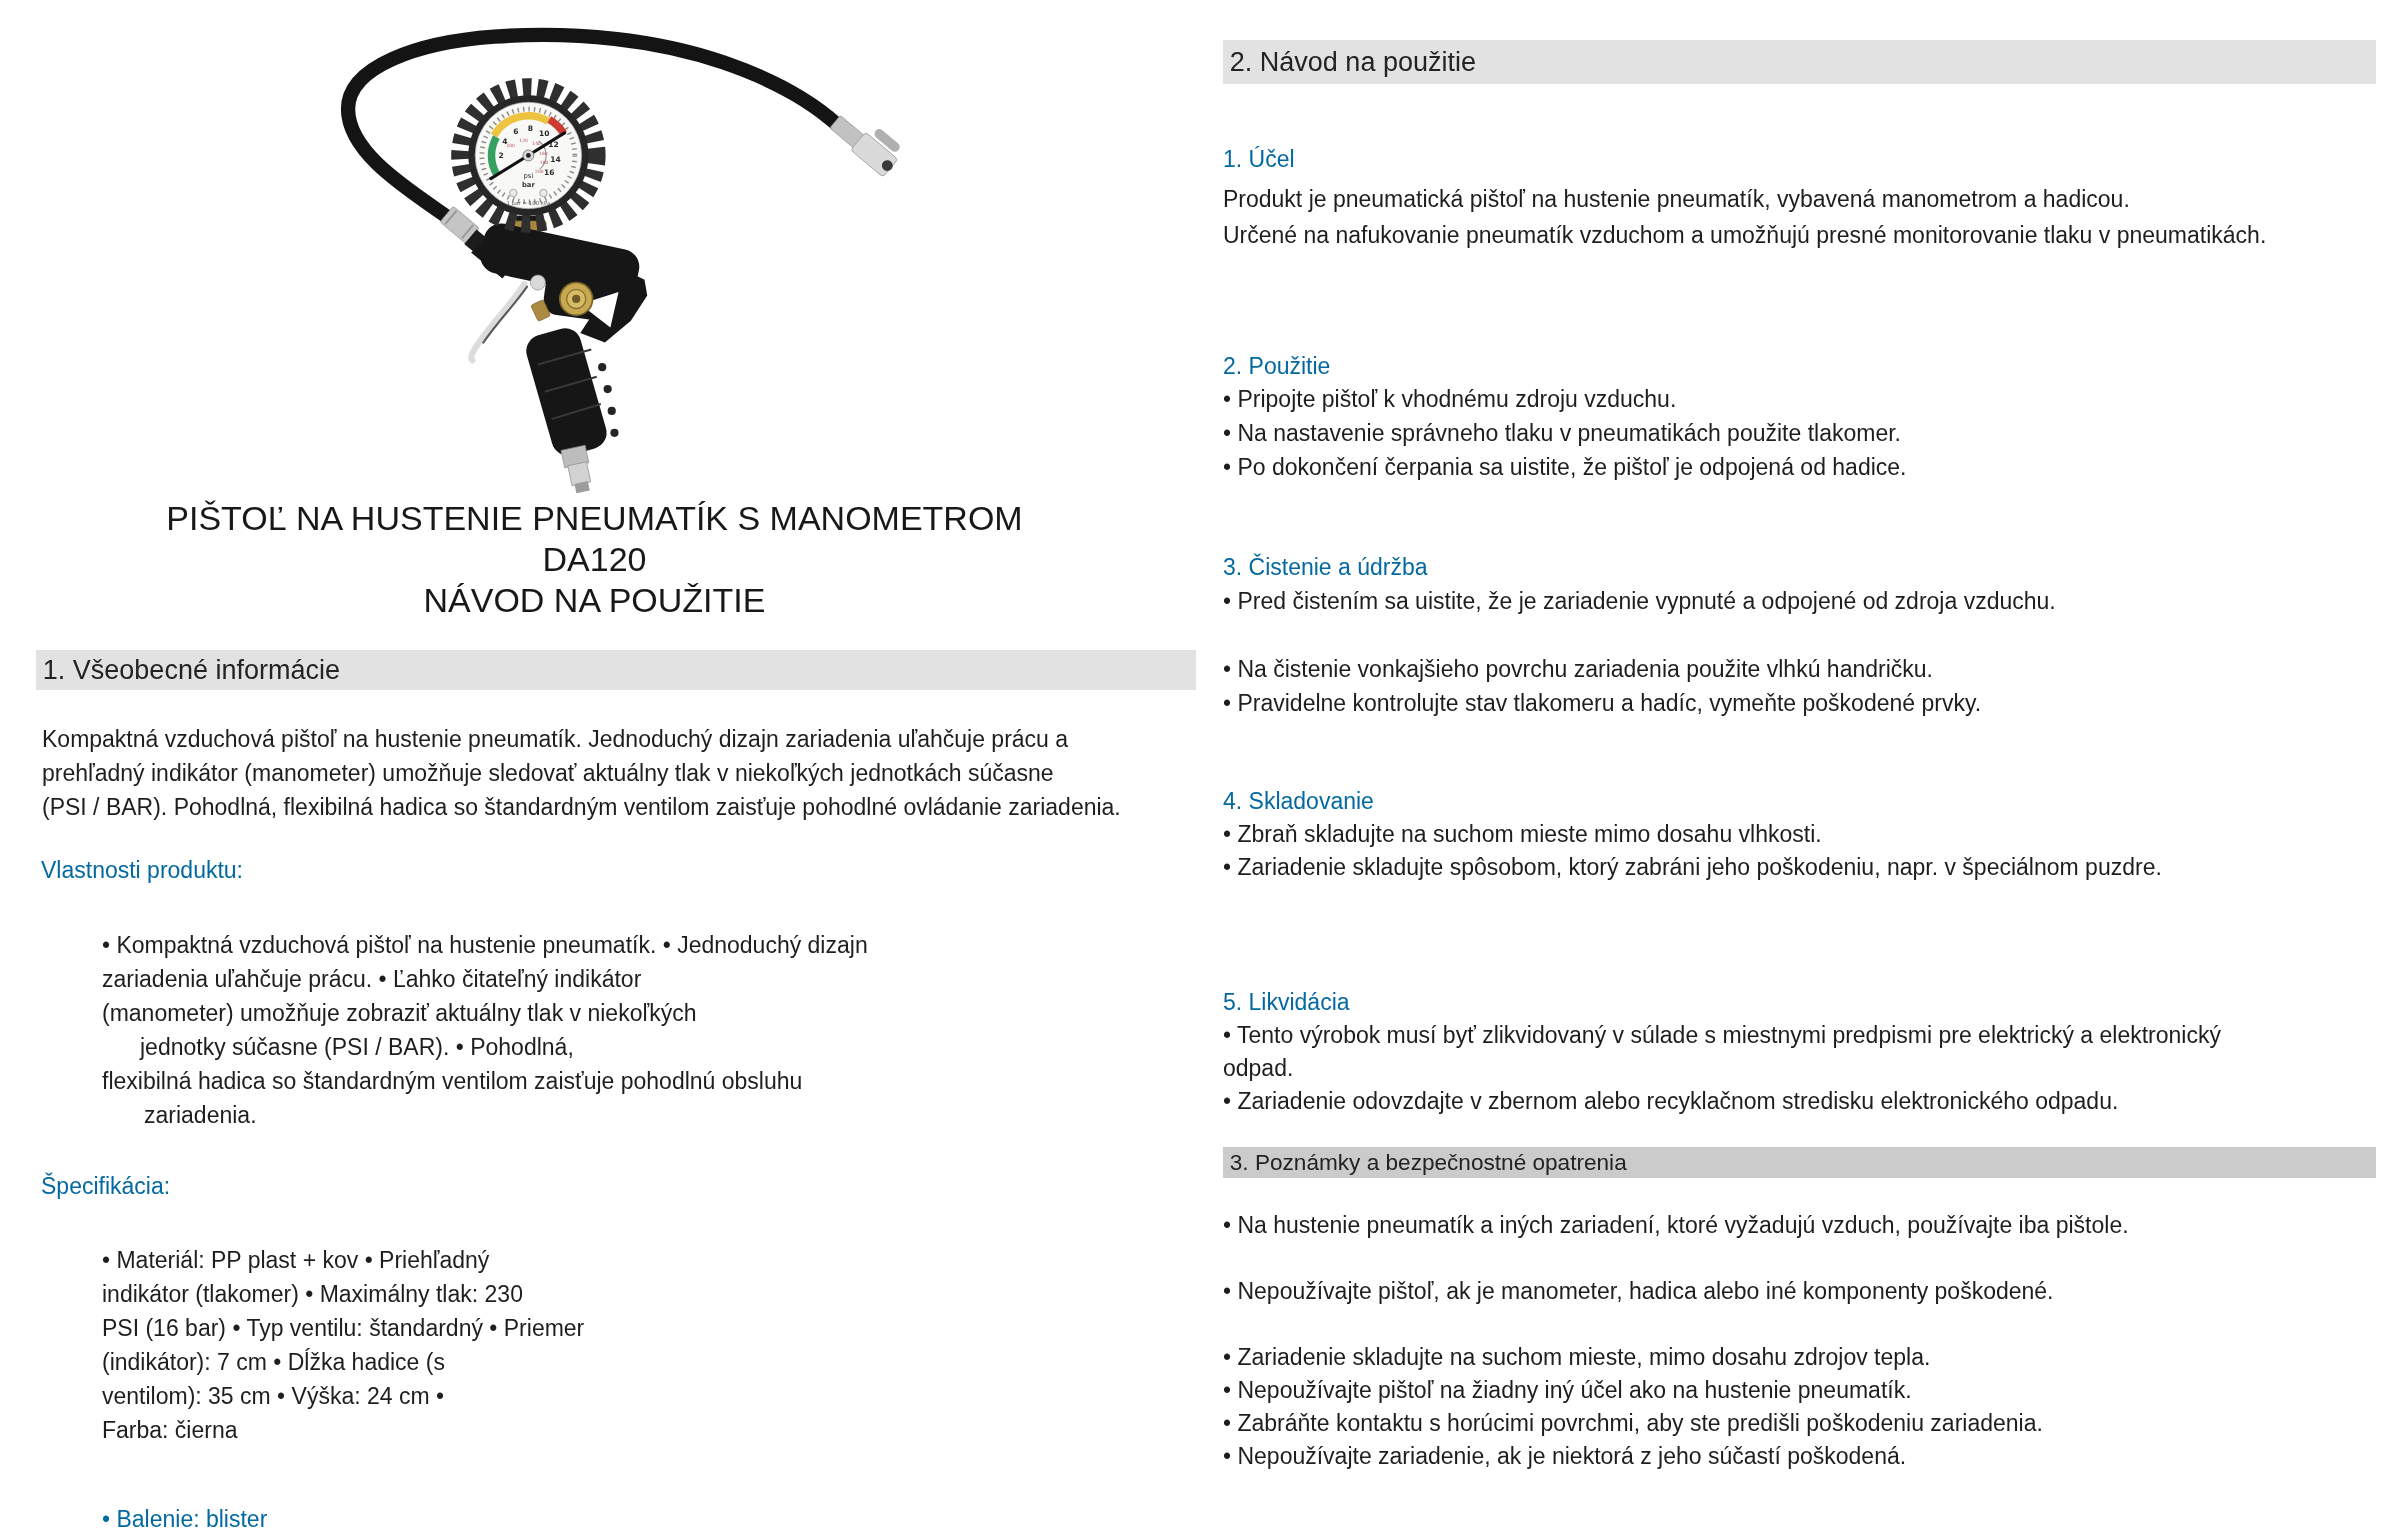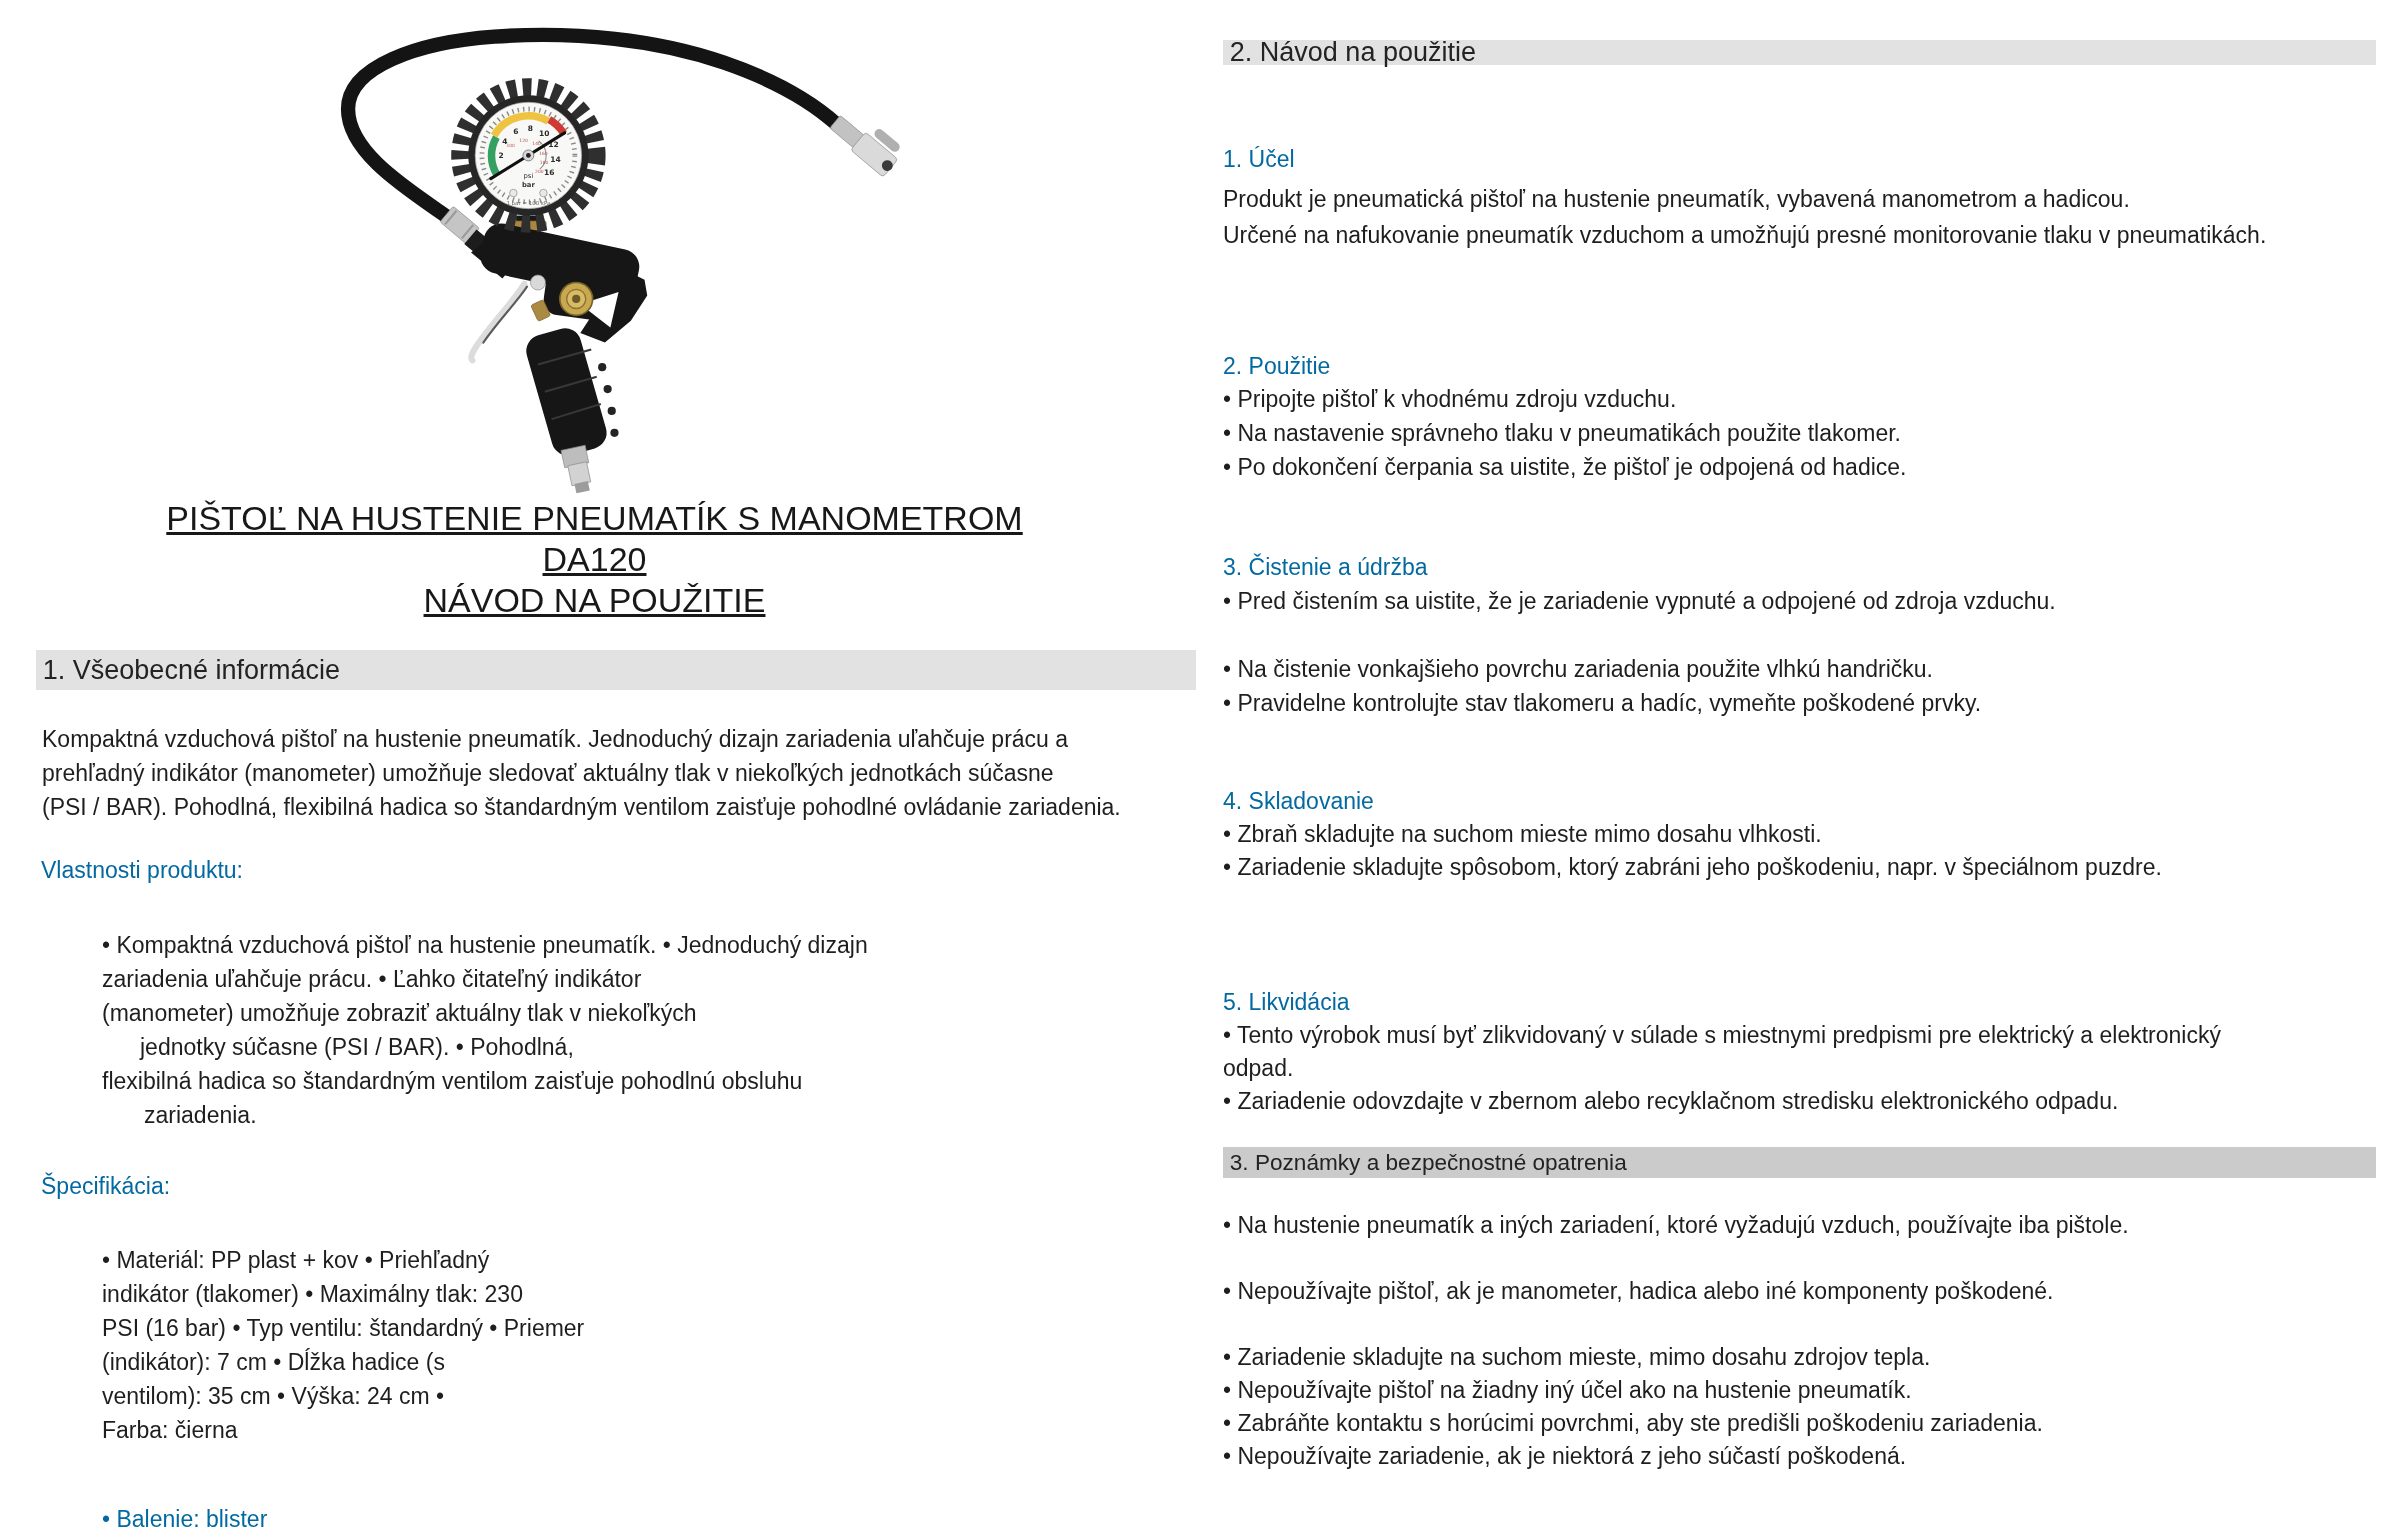--- a/index.html
+++ b/index.html
@@ -14,21 +14,21 @@
   .tb{position:absolute;font-size:23px;color:#1e1e1e;}
   .tb .ln{height:var(--lh,34px);line-height:var(--lh,34px);white-space:nowrap;}
   .heading{position:absolute;font-size:23px;line-height:34px;white-space:nowrap;color:#0369a1;}
   .band{
     position:absolute;display:flex;align-items:center;
     background:#e2e2e2;color:#232323;
     font-size:27px;white-space:nowrap;
   }
   .band.small{background:#cbcbcb;font-size:22.6px;}
   .title-block{position:absolute;text-align:center;font-size:34px;color:#181818;}
-  .title-block .ln{height:41px;line-height:41px;white-space:nowrap;text-decoration:underline;}
+  .title-block .ln{height:41px;line-height:41px;white-space:nowrap;}
   .indent1{padding-left:38px;}
   .indent2{padding-left:42px;}
   svg text{font-family:"DejaVu Sans",sans-serif;}
 </style>
 </head>
 <body>
 
 <div id="page">
 
   <svg style="position:absolute;left:308px;top:12.3px;" width="602" height="485" viewBox="0 0 880 710">
@@ -169,21 +169,21 @@
     <div class="ln">• Materiál: PP plast + kov • Priehľadný</div>
     <div class="ln">indikátor (tlakomer) • Maximálny tlak: 230</div>
     <div class="ln">PSI (16 bar) • Typ ventilu: štandardný • Priemer</div>
     <div class="ln">(indikátor): 7 cm • Dĺžka hadice (s</div>
     <div class="ln">ventilom): 35 cm • Výška: 24 cm •</div>
     <div class="ln">Farba: čierna</div>
   </div>
 
   <div class="heading" style="left:102px;top:1502px;">• Balenie: blister</div>
 
-  <div class="band" style="left:1223px;top:40px;width:1146px;height:25px;padding-left:6.8px;">
+  <div class="band" style="left:1223px;top:40px;width:1146px;height:44px;padding-left:6.8px;">
     <span>2. Návod na použitie</span>
   </div>
 
   <div class="heading" style="left:1223px;top:142px;">1. Účel</div>
   <div class="tb" style="left:1223px;top:181px;--lh:36px;">
     <div class="ln">Produkt je pneumatická pištoľ na hustenie pneumatík, vybavená manometrom a hadicou.</div>
     <div class="ln">Určené na nafukovanie pneumatík vzduchom a umožňujú presné monitorovanie tlaku v pneumatikách.</div>
   </div>
 
   <div class="heading" style="left:1223px;top:349px;">2. Použitie</div>

